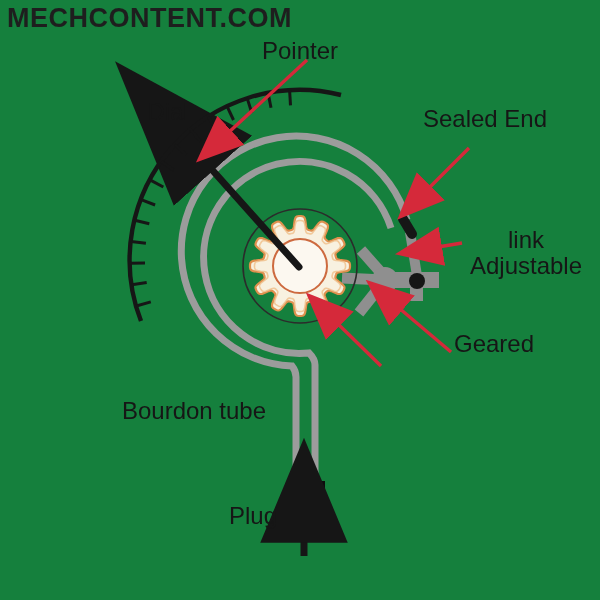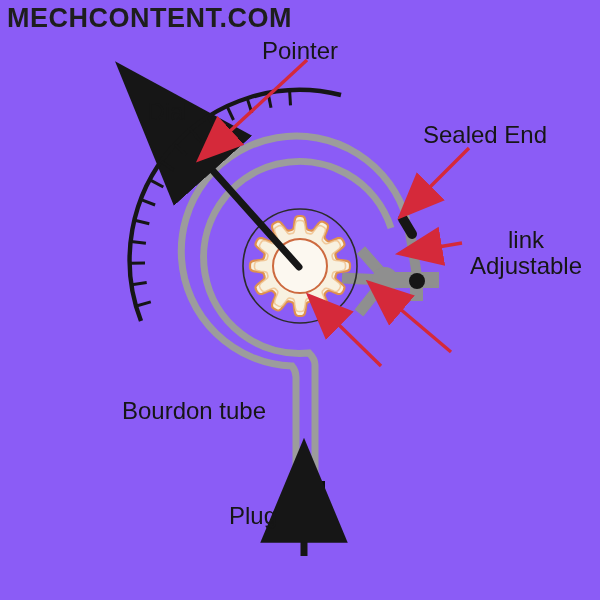--- a/index.html
+++ b/index.html
@@ -1,17 +1,17 @@
 <!DOCTYPE html>
 <html style="--ink: #161616; --tube-gray: #9c9c9c; --mech-gray: #8f8f8f; --arrow-red: #d5293a; --gear-outline: #df904e; --gear-outline-light: #f0c28e; --gear-fill: #f8f1e0; --hub-outline: #cd6a3f; --hub-fill: #fcf8f0;"><head>
 <meta charset="utf-8">
 <style>
   html,body{margin:0;padding:0;background:#ffffff;}
   #canvas{
-    position:relative;width:600px;height:600px;background:#8b5cf6;overflow:hidden;
+    position:relative;width:600px;height:600px;background:#15803d;overflow:hidden;
     font-family:"Liberation Sans","DejaVu Sans",sans-serif;color:var(--ink,#161616);
   }
   #diagram-svg{position:absolute;left:0;top:0;}
   .lbl{
     position:absolute;font-size:24px;line-height:26px;color:var(--ink,#161616);
     white-space:nowrap;transform:translateX(-50%);text-align:center;
   }
   #page-title{
     position:absolute;left:7px;top:3px;font-size:27px;font-weight:bold;
     letter-spacing:.5px;color:#1e1e1e;white-space:nowrap;
@@ -92,25 +92,26 @@
     <line class="red-arrow" x1="469" y1="148" x2="428" y2="189" marker-end="url(#rh)"></line>
     <line class="red-arrow" x1="462" y1="243" x2="438" y2="247" marker-end="url(#rh)"></line>
     <line class="red-arrow" x1="451" y1="352" x2="399" y2="308" marker-end="url(#rh)"></line>
     <line class="red-arrow" x1="381" y1="366" x2="337" y2="323" marker-end="url(#rh)"></line>
   </svg>
 
   <div id="page-title">MECHCONTENT.COM</div>
 
   <div class="lbl" style="left:300px;top:38px">Pointer</div>
   <div class="lbl" style="left:168px;top:99px">Dial</div>
-  <div class="lbl" style="left:485px;top:122px">Sealed End</div>
+  <div class="lbl" style="left:485px;top:106px">Sealed End</div>
 
   <div class="lbl" style="left:526px;top:227px">
     <div>link</div>
     <div>Adjustable</div>
   </div>
 
   <div class="lbl" style="left:494px;top:331px">
+    <div>Geared</div>
   </div>
 
   <div class="lbl" style="left:194px;top:398px">Bourdon tube</div>
   <div class="lbl" style="left:253px;top:503px">Plug</div>
 </div>
 
 </body></html>

